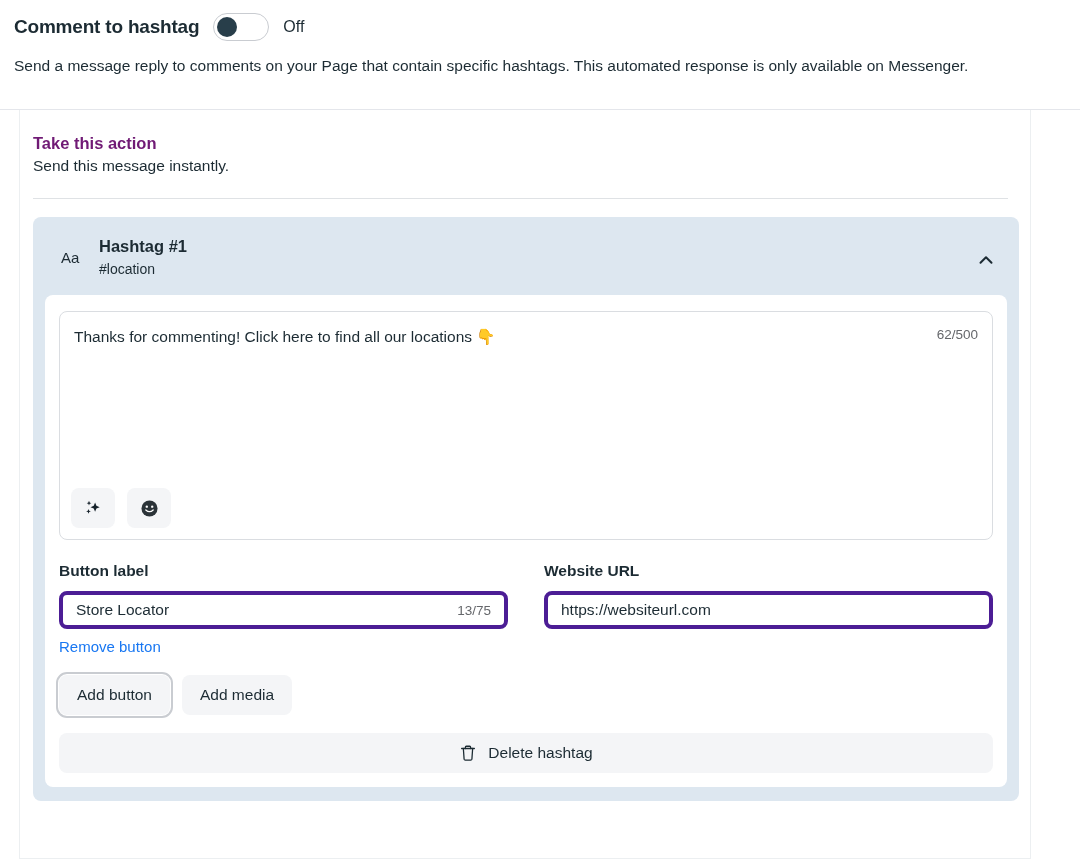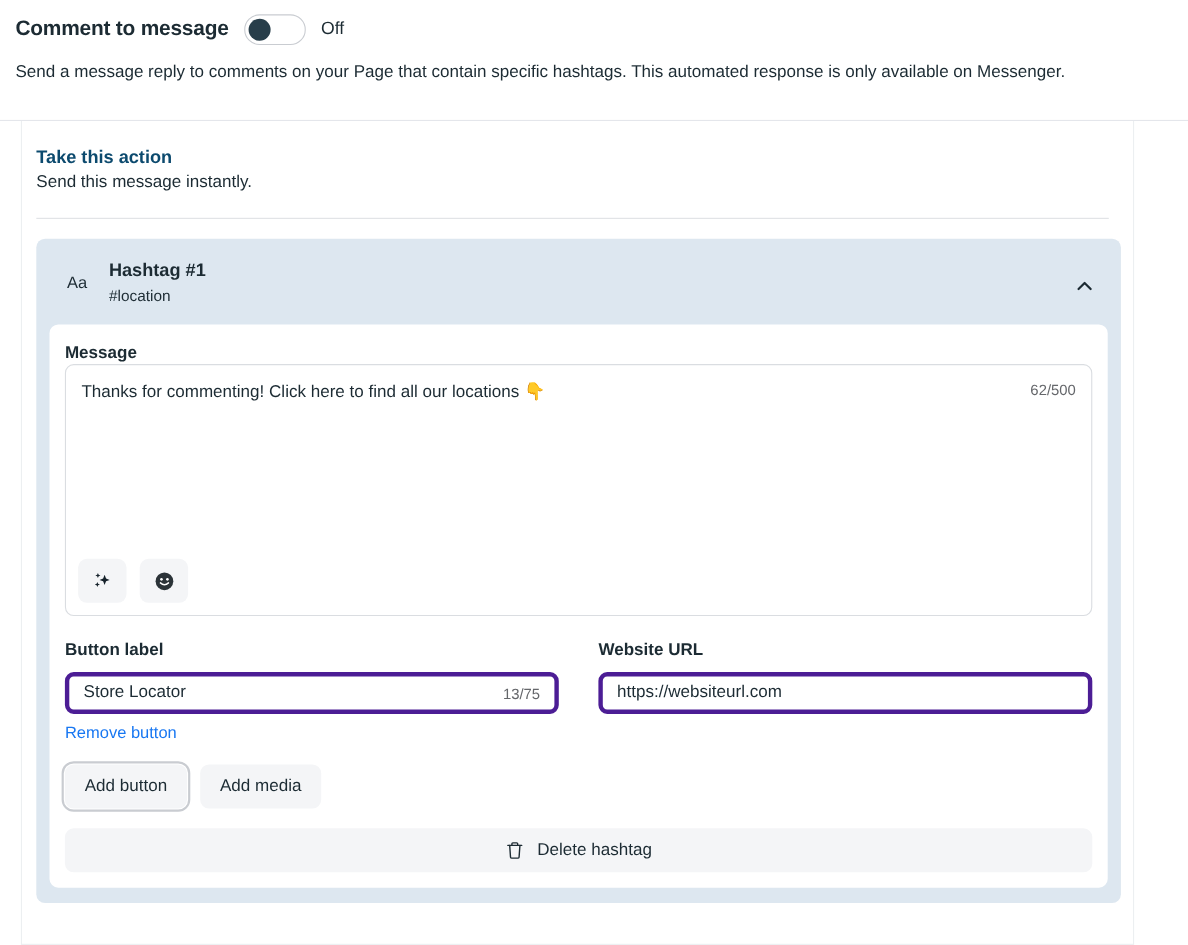--- a/index.html
+++ b/index.html
@@ -69,21 +69,21 @@
     border: 1px solid #eceff1;
     border-left: 1px solid #eceff1;
     border-top: none;
     padding: 22px 13px 0 13px;
     height: 749px;
   }
 
   .section-title {
     font-size: 16.5px;
     font-weight: bold;
-    color: #0c4a6e;
+    color: #701a75;
     line-height: 22px;
   }
   .section-sub {
     font-size: 15.5px;
     color: #1c2b33;
     line-height: 22px;
     margin-top: 1px;
   }
   .divider {
     margin-top: 21px;
@@ -264,21 +264,21 @@
     color: #1c2b33;
     font-family: "Liberation Sans", sans-serif;
     cursor: pointer;
   }
 </style>
 </head>
 <body>
 
 <div class="top-header">
   <div class="title-row">
-    <div class="page-title">Comment to message</div>
+    <div class="page-title">Comment to hashtag</div>
     <div class="toggle">
       <div class="knob"></div>
     </div>
     <div class="toggle-state">Off</div>
   </div>
   <div class="header-desc">Send a message reply to comments on your Page that contain specific hashtags. This automated response is only available on Messenger.</div>
 </div>
 
 <div class="outer-card">
 
@@ -294,21 +294,20 @@
         <div class="hashtag-name">Hashtag #1</div>
         <div class="hashtag-tag">#location</div>
       </div>
       <svg class="chevron" viewBox="0 0 24 24" fill="none" stroke="#1c2b33" stroke-width="2.2" stroke-linecap="round" stroke-linejoin="round">
         <polyline points="6,15 12,9 18,15"></polyline>
       </svg>
     </div>
 
     <div class="inner-panel">
 
-      <div class="field-label">Message</div>
 
       <div class="msg-box">
         <div class="msg-text">Thanks for commenting! Click here to find all our locations 👇</div>
         <div class="msg-counter">62/500</div>
         <div class="msg-tools">
           <button class="tool-btn">
             <svg width="20" height="20" viewBox="0 0 24 24">
               <path d="M14.5 5.5 L16.1 9.4 L20 11 L16.1 12.6 L14.5 16.5 L12.9 12.6 L9 11 L12.9 9.4 Z" fill="#16222b"></path>
               <path d="M7.2 3.4 L8 5.4 L10 6.2 L8 7 L7.2 9 L6.4 7 L4.4 6.2 L6.4 5.4 Z" fill="#16222b"></path>
               <path d="M6.6 13.2 L7.4 15.2 L9.4 16 L7.4 16.8 L6.6 18.8 L5.8 16.8 L3.8 16 L5.8 15.2 Z" fill="#16222b"></path>

